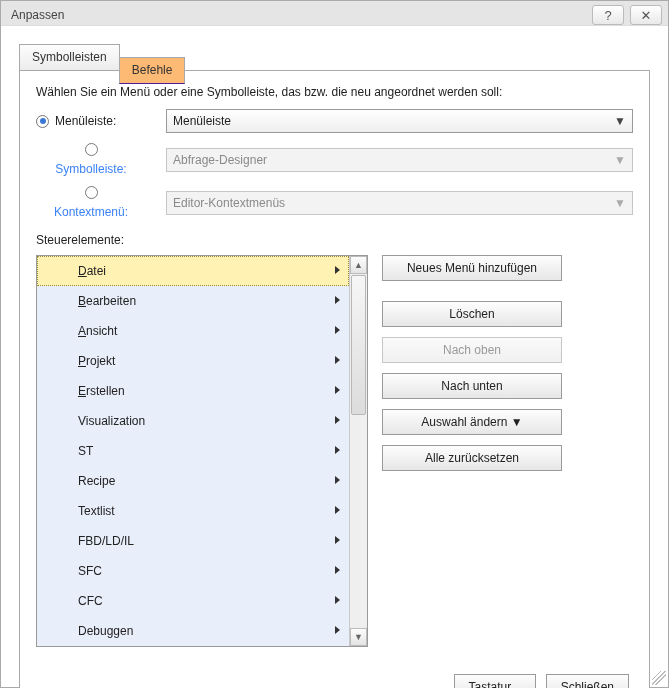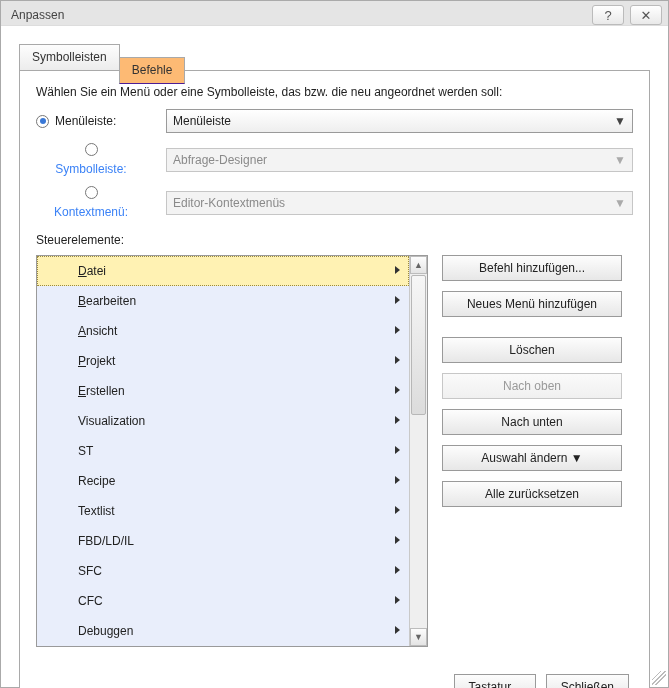--- a/index.html
+++ b/index.html
@@ -18,21 +18,21 @@
 .optrow .lbl { width: 110px; display: flex; align-items: center; gap: 6px; color: #222; }
 .optrow.disabled .lbl { color: #3b82f6; flex-direction: column; }
 .radio { width: 13px; height: 13px; border: 1px solid #777; border-radius: 50%; display: inline-flex; align-items: center; justify-content: center; background: #fff; }
 .radio.checked::after { content: ""; width: 6px; height: 6px; background: #3a78d6; border-radius: 50%; }
 .combo { flex: 1; height: 24px; border: 1px solid #9a9a9a; background: linear-gradient(#fff,#eee); display: flex; align-items: center; padding: 0 6px; color: #222; position: relative; }
 .combo .arrow { position: absolute; right: 4px; top: 3px; width: 16px; height: 16px; display: flex; align-items: center; justify-content: center; color: #444; }
 .combo.disabled { background: #f3f3f3; color: #8a8a8a; border-color: #c6c6c6; }
 .combo.disabled .arrow { color: #aaa; }
 .section-label { margin-top: 4px; margin-bottom: 8px; color: #222; }
 .work { display: flex; gap: 14px; flex: 1; }
-.listwrap { width: 392px; border: 1px solid #9a9a9a; display: flex; background: #4d7c0f; }
+.listwrap { width: 332px; border: 1px solid #9a9a9a; display: flex; background: #4d7c0f; }
 .list { flex: 1; overflow: hidden; background: #e9eefb; }
 .item { height: 30px; display: flex; align-items: center; padding-left: 40px; position: relative; border: 1px dotted transparent; color: #222; }
 .item .chev { position: absolute; right: 8px; top: 9px; width: 0; height: 0; border-top: 4px solid transparent; border-bottom: 4px solid transparent; border-left: 5px solid #333; }
 .item.selected { background: #fff2b3; border: 1px dotted #9a8a40; }
 .item .txt .ul { text-decoration: underline; }
 .scroll { width: 18px; background: #efefef; border-left: 1px solid #c9c9c9; position: relative; }
 .scroll .sbtn { height: 18px; background: linear-gradient(#fdfdfd,#e4e4e4); border: 1px solid #bcbcbc; display: flex; align-items: center; justify-content: center; color: #666; font-size: 9px; }
 .scroll .thumb { position: absolute; top: 19px; left: 1px; right: 1px; height: 140px; background: linear-gradient(#f6f6f6,#dcdcdc); border: 1px solid #b7b7b7; border-radius: 2px; }
 .sbtn.bottom { position: absolute; bottom: 0; left: 0; right: 0; }
 .btns { display: flex; flex-direction: column; gap: 10px; width: 180px; }
@@ -152,21 +152,20 @@
                 <span class="chev"></span>
               </div>
             </div>
           <div class="scroll">
             <div class="sbtn">▲</div>
             <div class="thumb"></div>
             <div class="sbtn bottom">▼</div>
           </div>
         </div>
         <div class="btns">
-          <div class="btn">Befehl hinzufügen...</div>
           <div class="btn">Neues Menü hinzufügen</div>
           <div class="spacer"></div>
           <div class="btn">Löschen</div>
           <div class="btn disabled">Nach oben</div>
           <div class="btn">Nach unten</div>
           <div class="btn">Auswahl ändern ▼</div>
           <div class="btn">Alle zurücksetzen</div>
         </div>
       </div>
 

